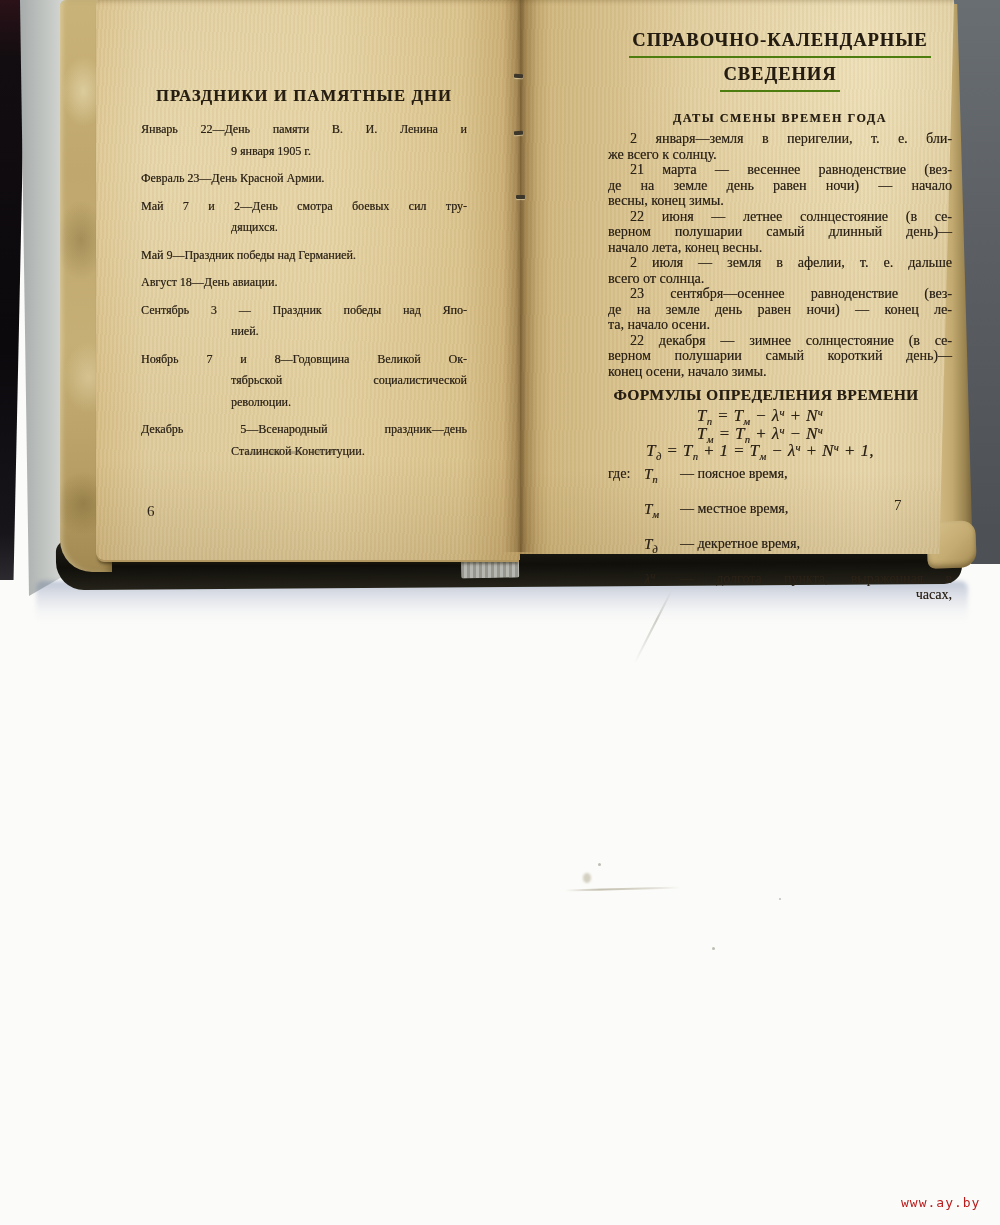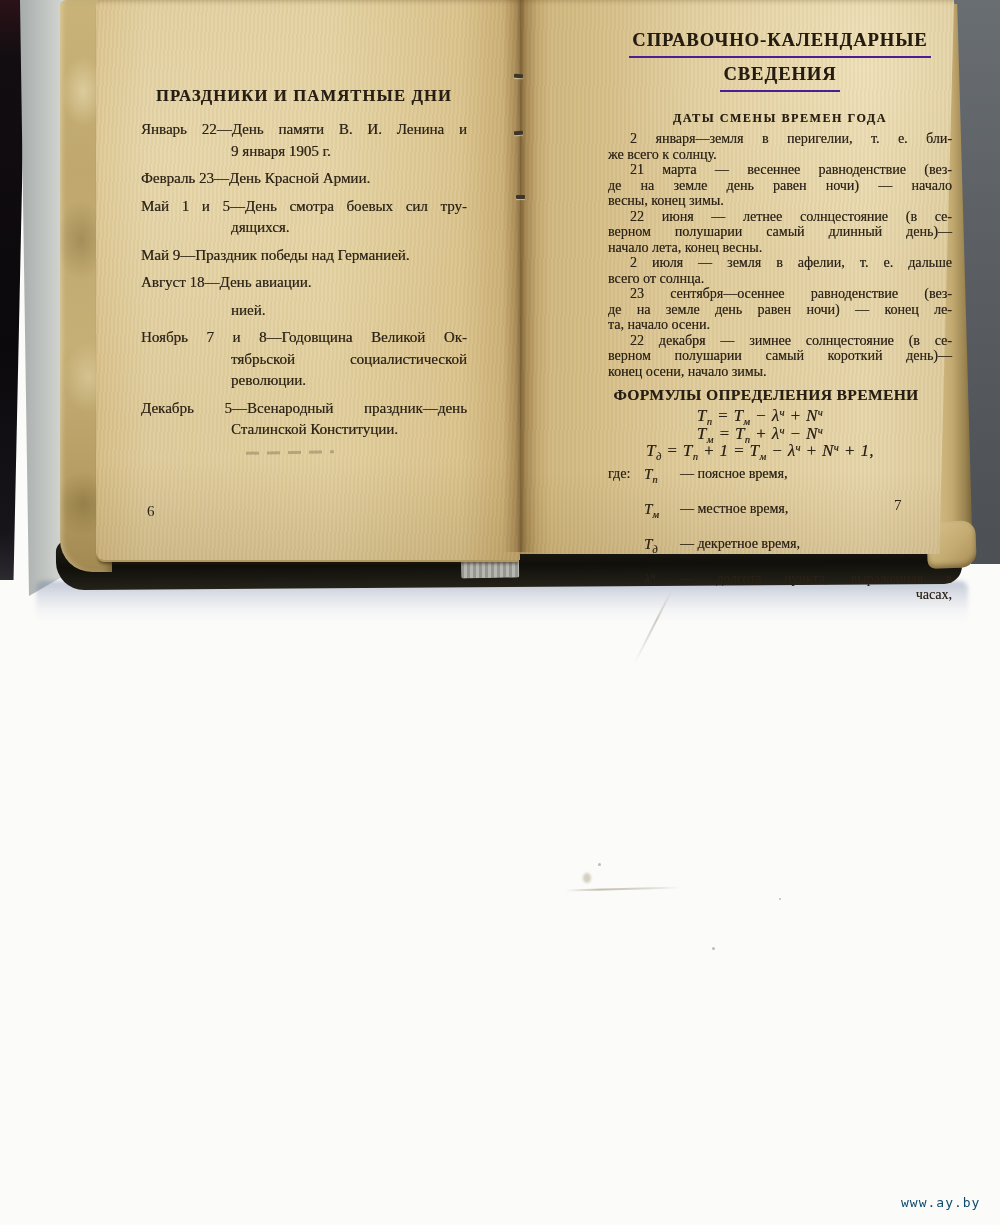--- a/index.html
+++ b/index.html
@@ -67,35 +67,35 @@
   .staple.s2{left:514px;top:131px;transform:rotate(-4deg);}
   .staple.s3{left:516px;top:195px;transform:rotate(2deg);}
 
   
   .lp-content{position:absolute;left:141px;top:0;width:326px;color:#2d2418;
     text-shadow:.3px 0 0 rgba(45,36,24,.6);}
   .lp-title{margin-top:86px;font-size:16.5px;font-weight:bold;letter-spacing:1.2px;
     text-align:center;color:#261e12;white-space:nowrap;}
   .lp-entries{margin-top:13px;}
   .lp-entry{margin-bottom:6px;}
-  .lp-entry .ln{font-size:15px;line-height:21.5px;}
+  .lp-entry .ln{font-size:12px;line-height:21.5px;}
   .ln.j{text-align:justify;text-align-last:justify;}
   .lp-entry .ln.cont{padding-left:90px;}
   .lp-divider{position:absolute;left:246px;top:451px;width:88px;height:3px;opacity:.5;transform:rotate(-1deg);
     background:repeating-linear-gradient(90deg,rgba(90,80,55,.65) 0 13px,rgba(90,80,55,0) 13px 21px);}
   .pageno{position:absolute;font-size:15px;color:#2d2418;}
   .pageno-left{left:147px;top:503px;}
   .pageno-right{left:894px;top:497px;}
 
   
   .rp-content{position:absolute;left:608px;top:0;width:344px;color:#2b2217;
     text-shadow:.3px 0 0 rgba(43,34,23,.55);}
   .rp-title{margin-top:27px;text-align:center;line-height:27px;}
   .rp-title .tline{display:inline-block;font-size:18.5px;font-weight:bold;letter-spacing:1px;
-    color:#241c10;border-bottom:2px solid #4c1d95;padding:0 3px 2px 3px;}
+    color:#241c10;border-bottom:2px solid #4d7c0f;padding:0 3px 2px 3px;}
   .rp-title .tline2{margin-top:3px;}
   .rp-h2{font-weight:bold;text-align:center;color:#261e12;}
   .rp-h2.seasons-h{margin-top:19px;font-size:12px;letter-spacing:1.6px;white-space:nowrap;}
   .rp-paras{margin-top:5px;}
   .rp-para .ln{font-size:14px;line-height:15.5px;}
   .rp-para .ln.first{padding-left:22px;}
   .rp-h2.formulas-h{margin-top:7px;font-size:15.5px;letter-spacing:.4px;margin-right:28px;white-space:nowrap;}
   .formula-lines{margin-top:3px;margin-right:40px;text-align:center;}
   .formula-line{font-style:italic;font-size:17px;line-height:17.5px;letter-spacing:.4px;}
   sub,sup{font-size:10.5px;line-height:0;font-style:italic;}
@@ -114,21 +114,21 @@
     background:linear-gradient(180deg,rgba(150,148,135,0),rgba(150,148,135,.45) 40%,rgba(150,148,135,0));}
   .scratch2{position:absolute;left:565px;top:888px;width:116px;height:2px;transform:rotate(-1.5deg);
     background:linear-gradient(90deg,rgba(160,155,130,0),rgba(150,142,115,.55) 30%,rgba(160,152,125,.35) 70%,rgba(160,155,130,0));}
   .smudge{position:absolute;left:583px;top:873px;width:8px;height:10px;border-radius:50%;
     background:rgba(165,155,125,.45);filter:blur(1px);}
   .speck{position:absolute;width:3px;height:3px;border-radius:50%;background:rgba(150,146,135,.6);}
   .speck.p1{left:598px;top:863px;}
   .speck.p2{left:712px;top:947px;}
   .speck.p3{left:779px;top:898px;width:2px;height:2px;}
   .watermark{position:absolute;left:901px;top:1195px;font-family:"DejaVu Sans Mono",monospace;
-    font-size:13px;color:#0c4a6e;letter-spacing:1px;}
+    font-size:13px;color:#b91c1c;letter-spacing:1px;}
 </style>
 </head>
 <body>
 
 <div class="scene">
 
   <div class="scan-left-black"></div>
   <div class="scan-left-gray"></div>
   <div class="scan-right"></div>
   <div class="book-shadow"></div>
@@ -149,30 +149,31 @@
     <div class="lp-title">ПРАЗДНИКИ И ПАМЯТНЫЕ ДНИ</div>
     <div class="lp-entries">
         <div class="lp-entry">
           <div class="ln j">Январь 22—День памяти В. И. Ленина и</div>
           <div class="ln cont">9 января 1905 г.</div>
         </div>
         <div class="lp-entry">
           <div class="ln">Февраль 23—День Красной Армии.</div>
         </div>
         <div class="lp-entry">
-          <div class="ln j">Май 1 и 5—День смотра боевых сил тру-</div>
+          <div class="ln j">Май 7 и 2—День смотра боевых сил тру-</div>
           <div class="ln cont">дящихся.</div>
         </div>
         <div class="lp-entry">
           <div class="ln">Май 9—Праздник победы над Германией.</div>
         </div>
         <div class="lp-entry">
           <div class="ln">Август 18—День авиации.</div>
         </div>
         <div class="lp-entry">
+          <div class="ln j">Сентябрь 3 — Праздник победы над Япо-</div>
           <div class="ln cont">нией.</div>
         </div>
         <div class="lp-entry">
           <div class="ln j">Ноябрь 7 и 8—Годовщина Великой Ок-</div>
           <div class="ln cont j">тябрьской социалистической</div>
           <div class="ln cont">революции.</div>
         </div>
         <div class="lp-entry">
           <div class="ln j">Декабрь 5—Всенародный праздник—день</div>
           <div class="ln cont">Сталинской Конституции.</div>

